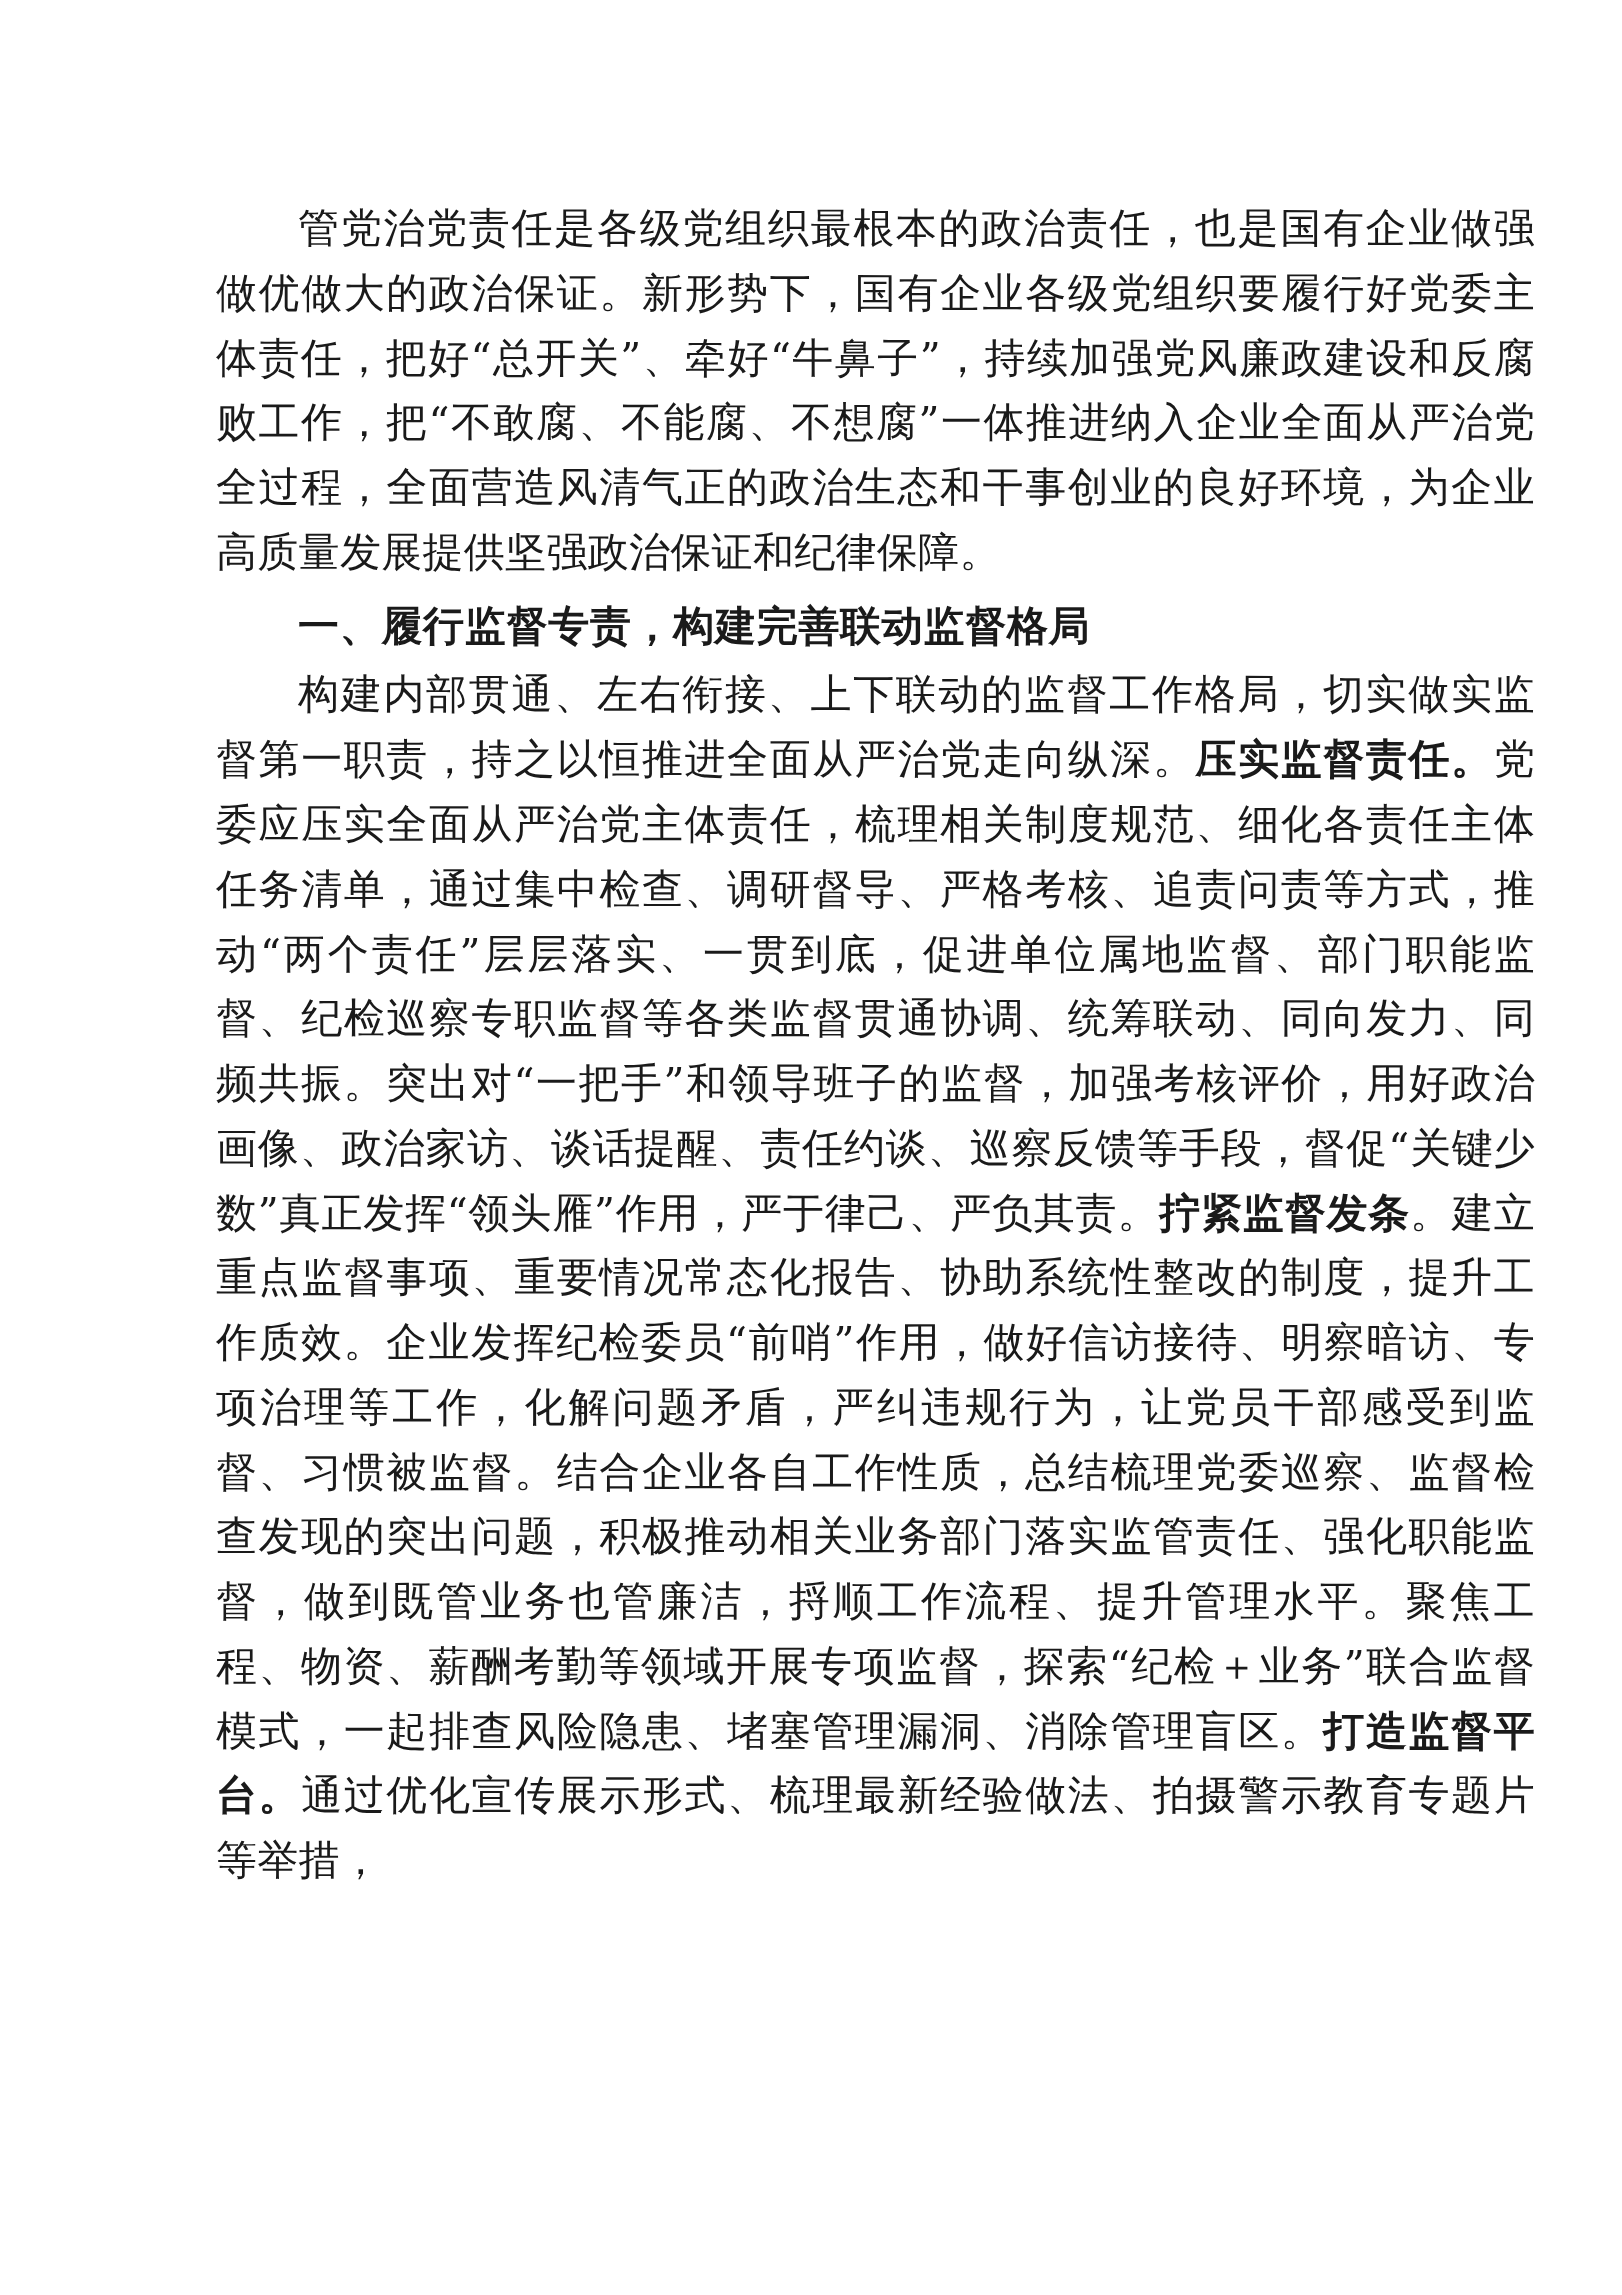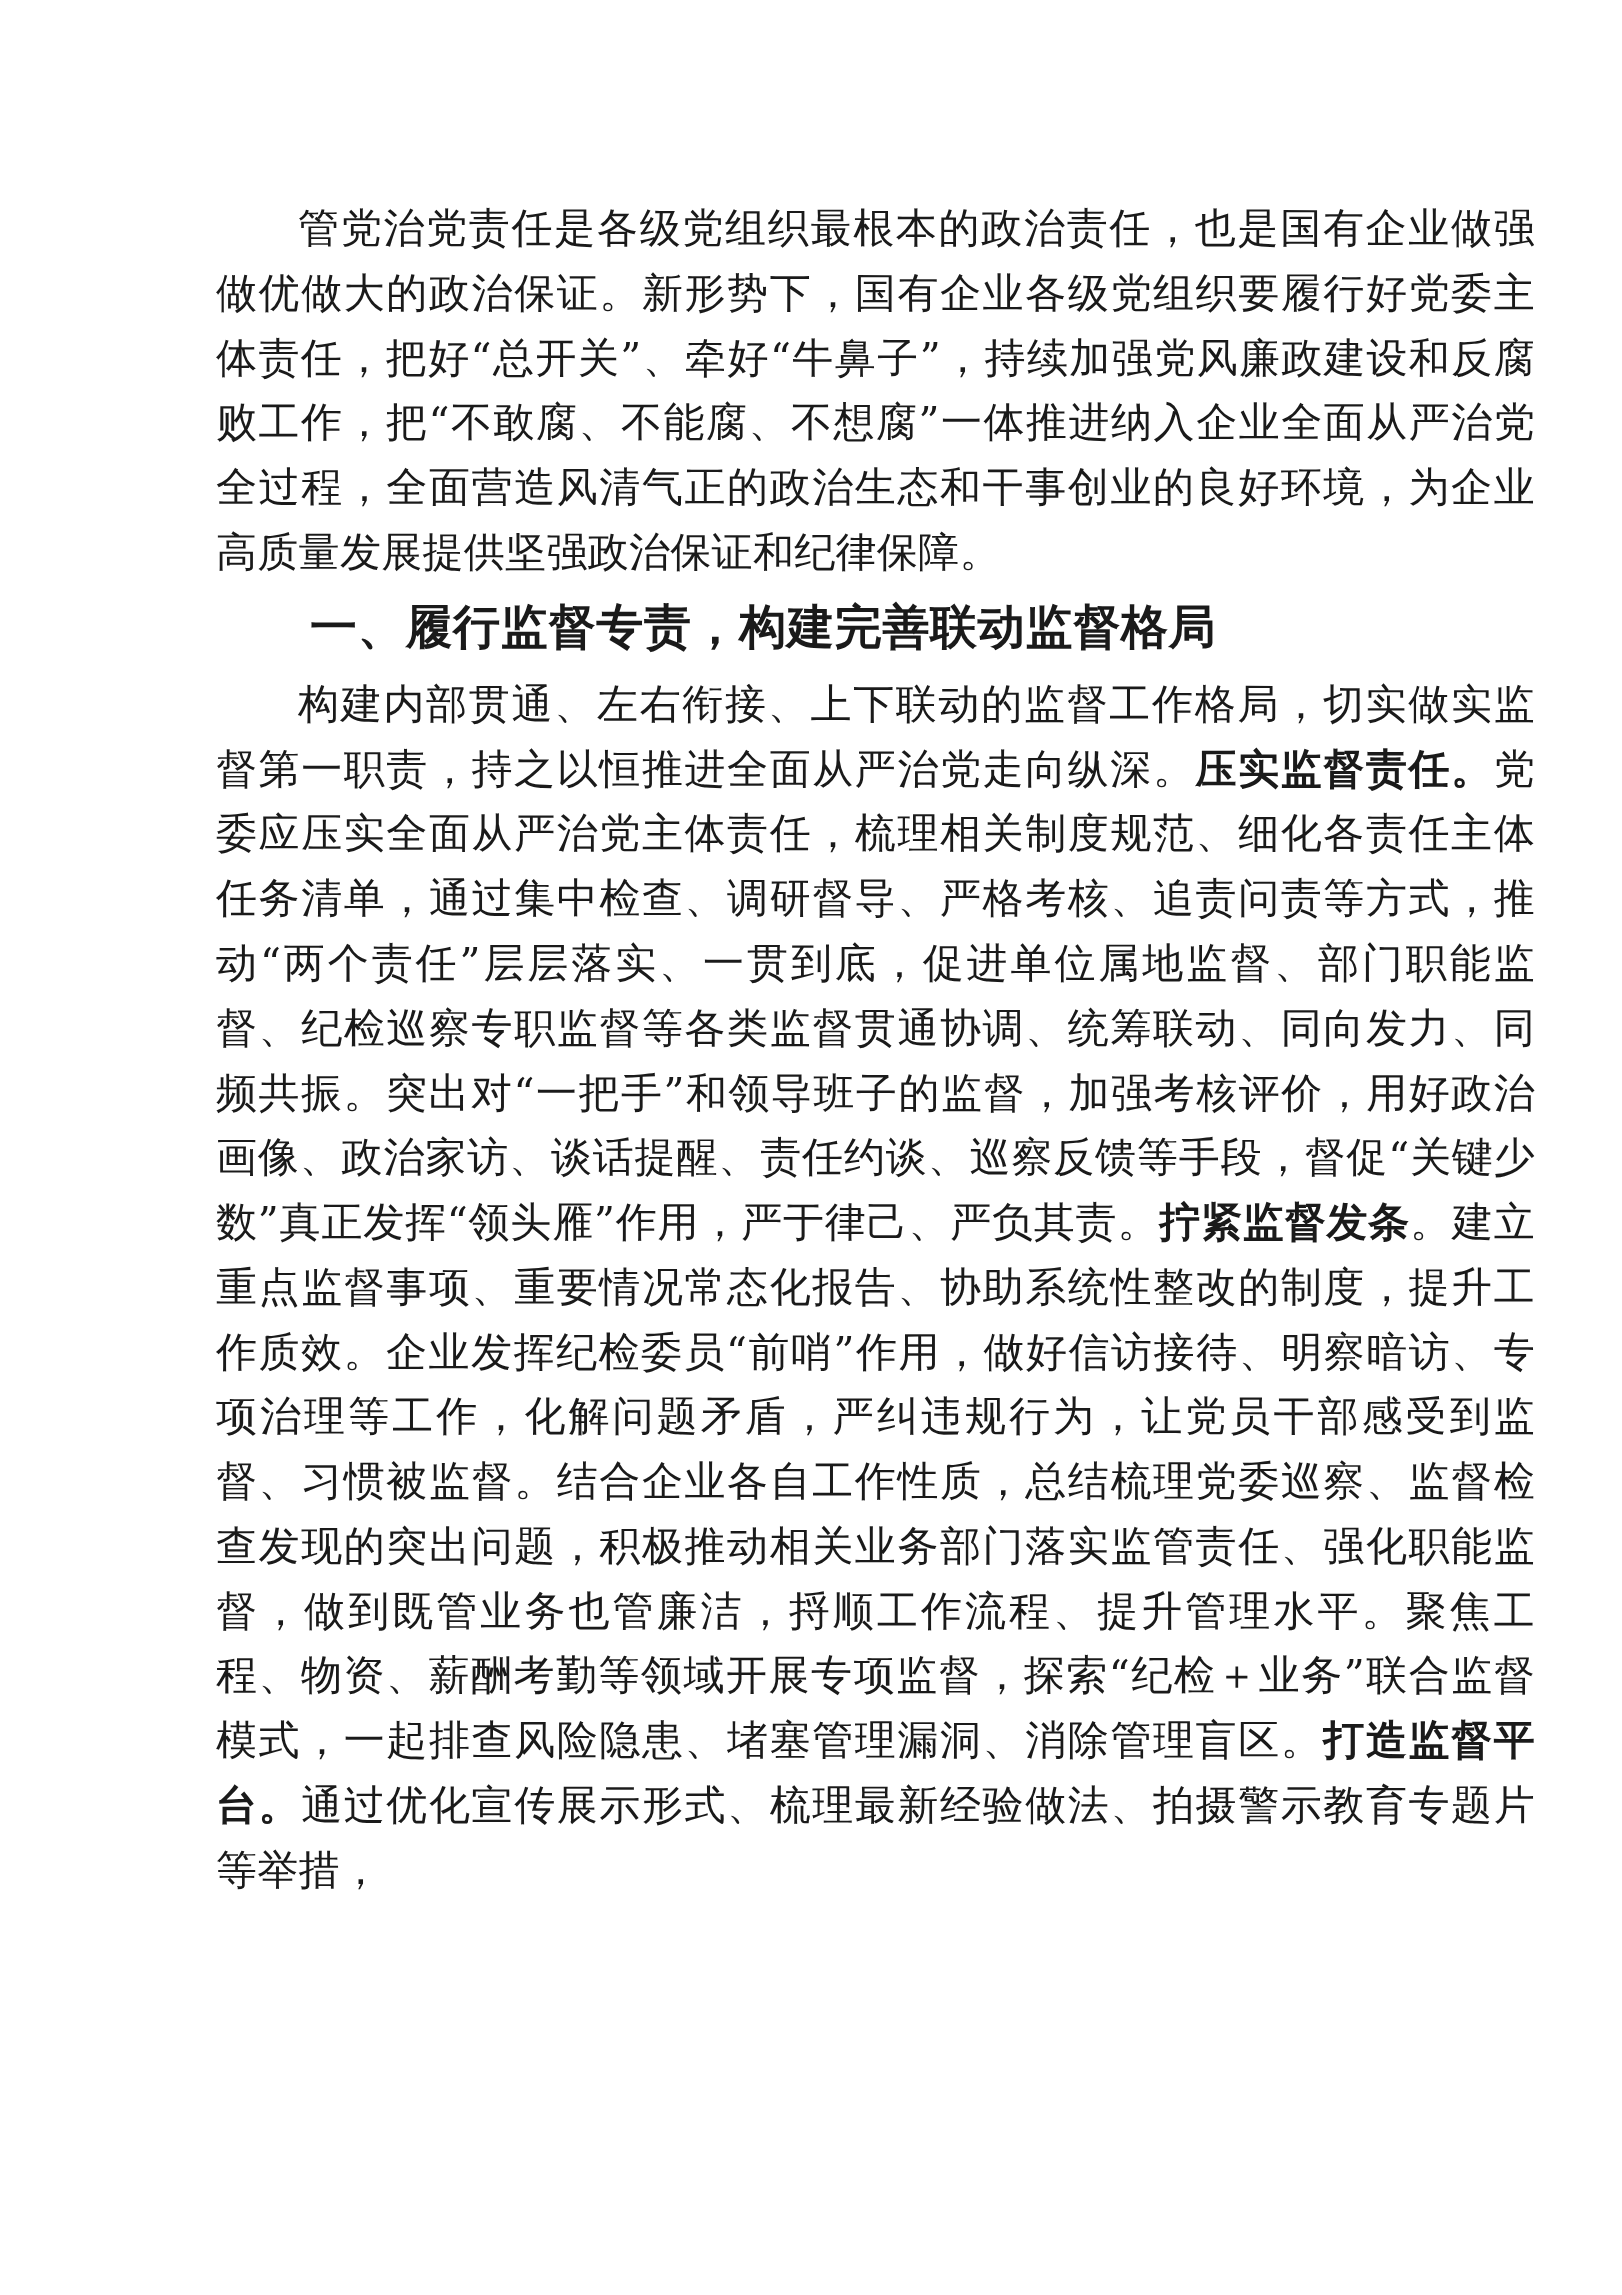--- a/index.html
+++ b/index.html
@@ -27,26 +27,25 @@
     text-align: justify;
     text-justify: inter-ideograph;
     letter-spacing: 0.3px;
   }
   p.para {
     margin: 0 0 2.6px 0;
     text-indent: 2em;
   }
   h2.heading {
     margin: 9.2px 0 3.9px 0;
-    font-size: 47px;
+    font-size: 41px;
     font-weight: bold;
     text-indent: 2em;
     line-height: 1.58;
     letter-spacing: 0.7px;
-    font-family: Liberation Mono, monospace;
   }
   .b {
     font-weight: bold;
   }
   .run {
     white-space: normal;
   }
 </style>
 </head>
 <body>

